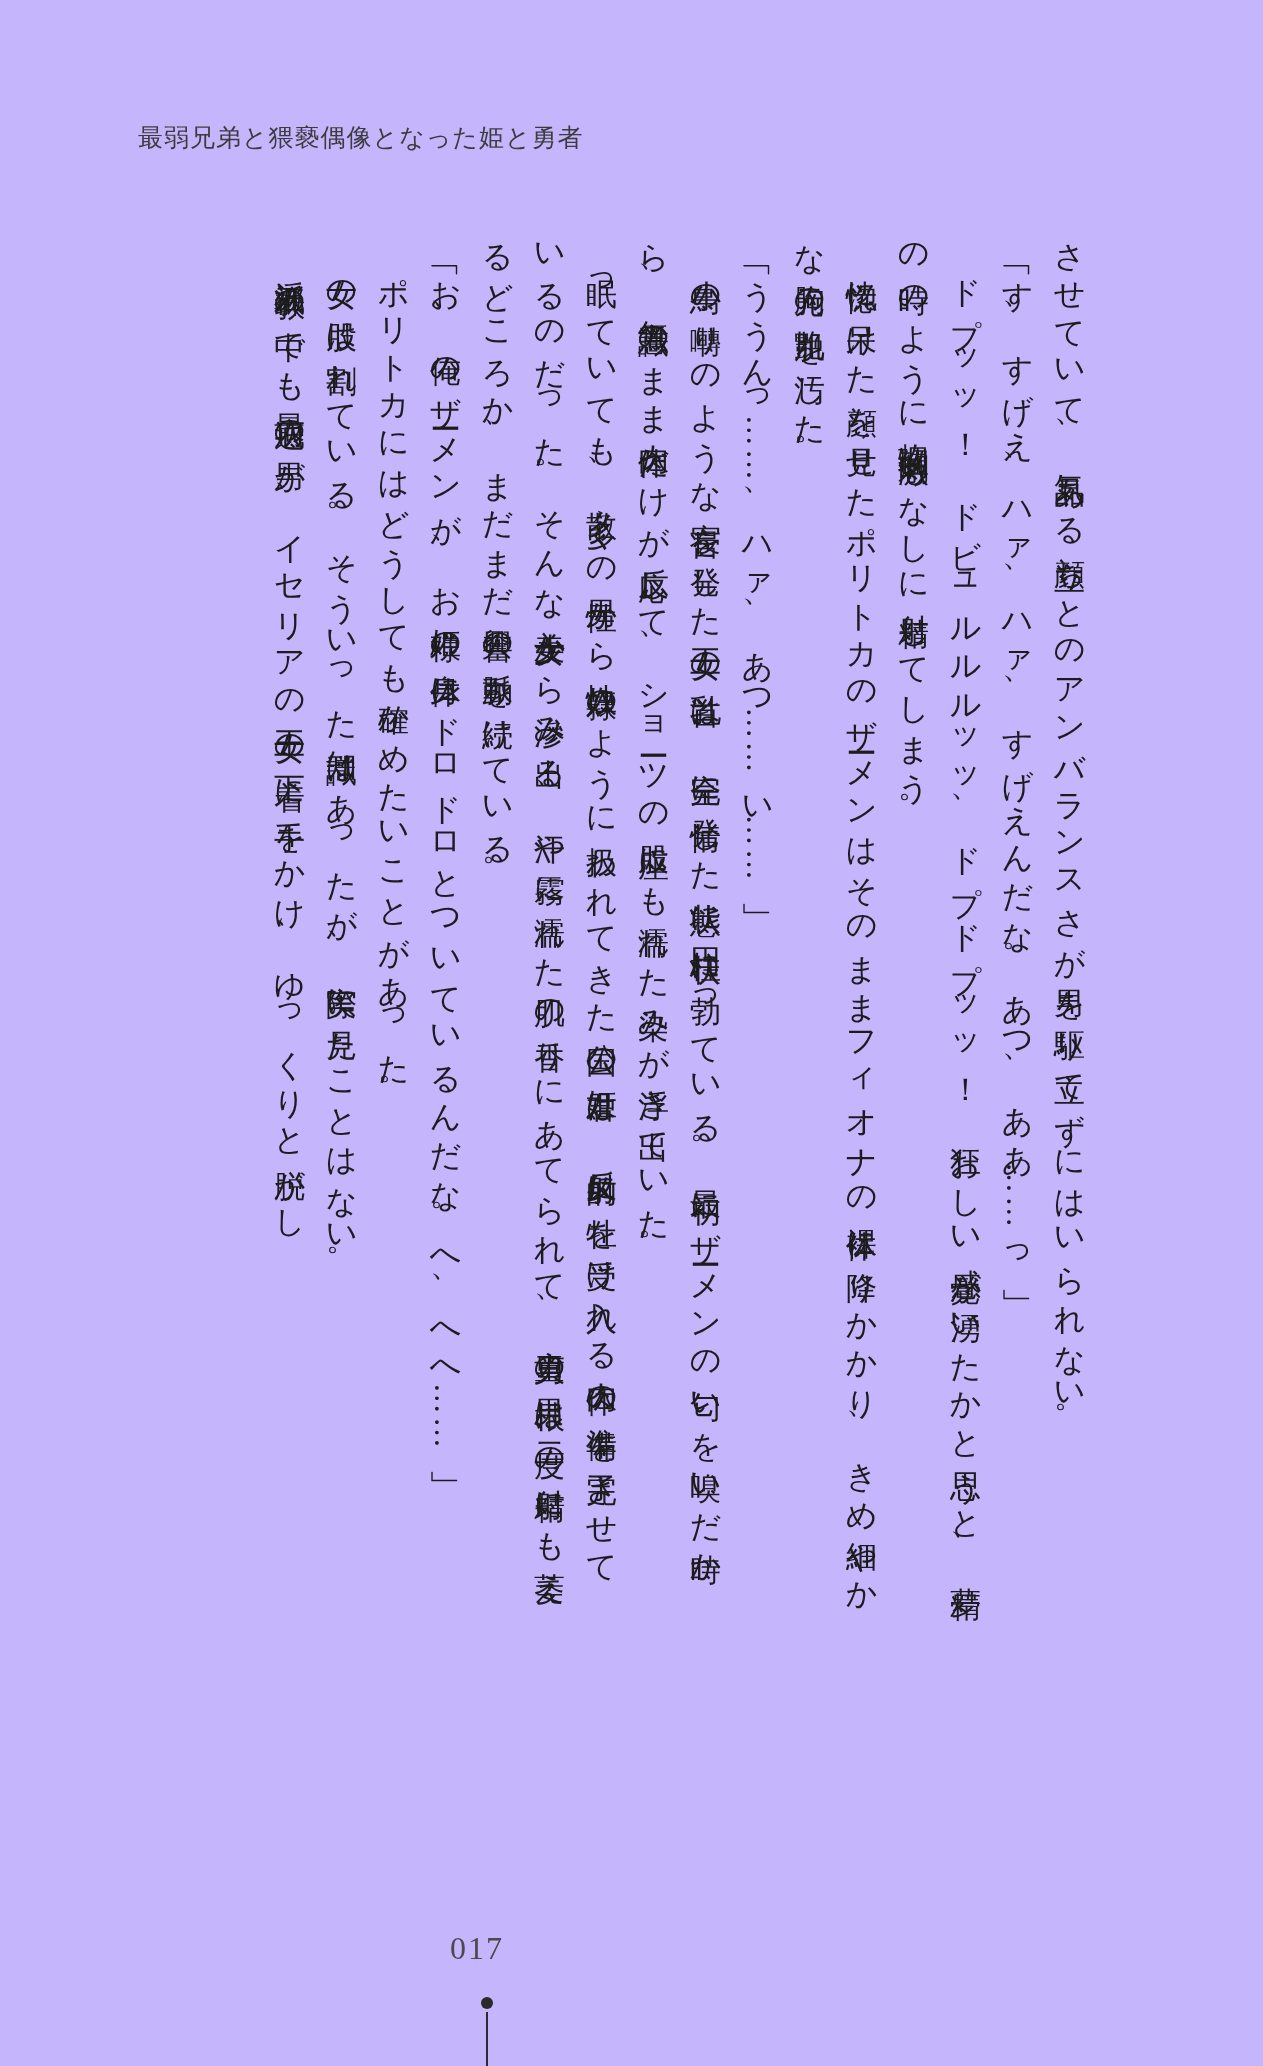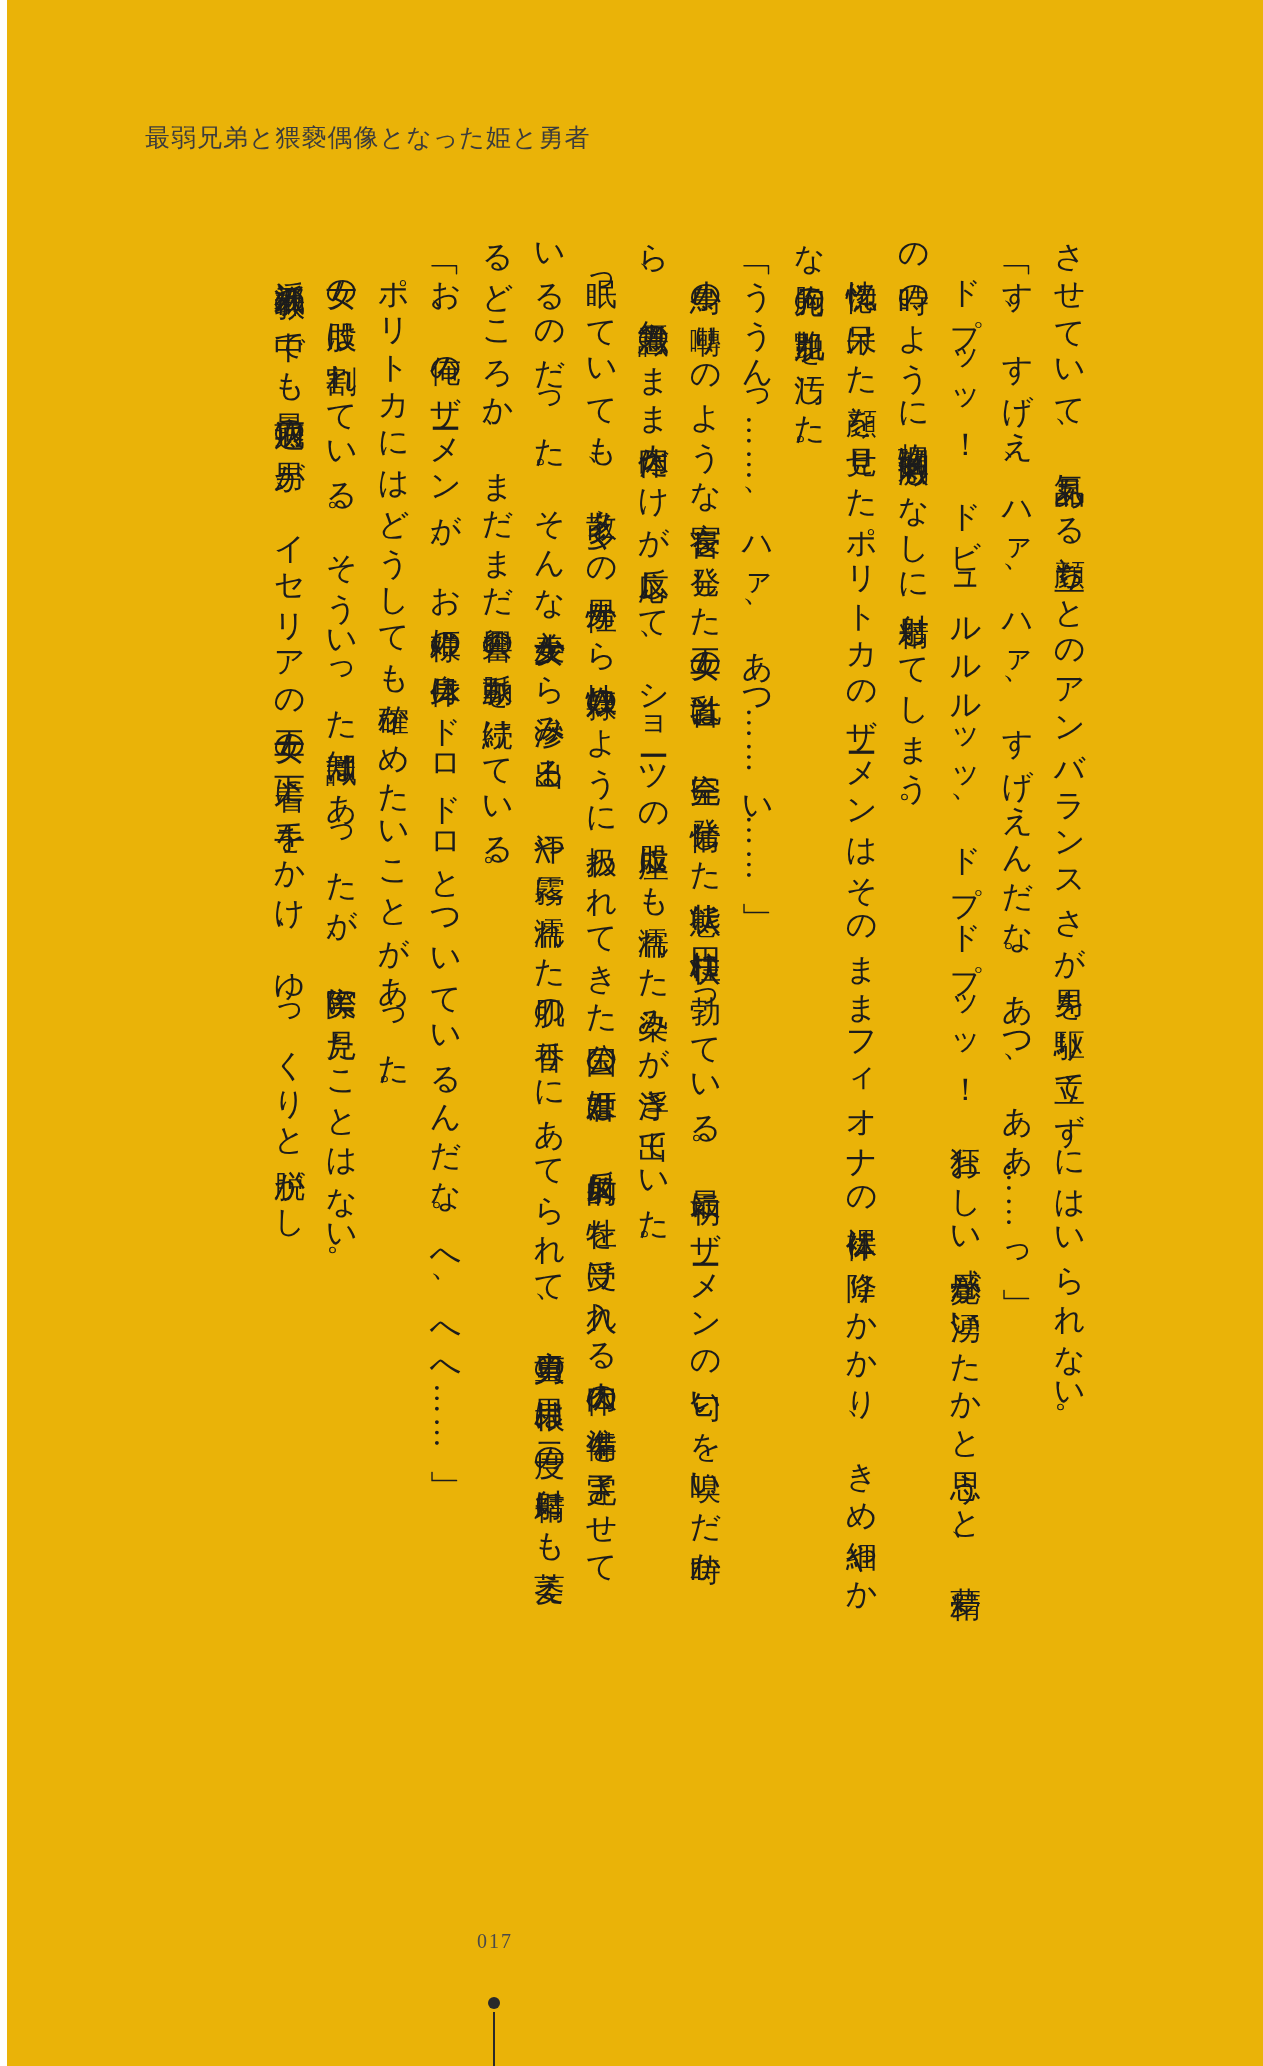--- a/index.html
+++ b/index.html
@@ -1,39 +1,39 @@
 <!DOCTYPE html>
 <html lang="ja"><head>
 <meta charset="utf-8">
 <style>
   html,body{margin:0;padding:0;}
   body{
     width:1263px;height:2066px;position:relative;overflow:hidden;
     background:#ffffff;
     font-family:"Liberation Serif","DejaVu Serif",serif;
   }
-  .page{position:absolute;inset:0;background:#eab308;margin-left:7px;}
+  .page{position:absolute;inset:0;background:#c4b5fd;}
   .running-header{
     position:absolute;left:138px;top:121px;
     font-size:25px;letter-spacing:1px;color:#3c3c3c;
     white-space:nowrap;
   }
   .text-block{
     position:absolute;top:222px;right:168px;
     width:960px;height:1380px;
     writing-mode:vertical-rl;-webkit-writing-mode:vertical-rl;
     text-orientation:mixed;
     font-size:31px;letter-spacing:3.3px;line-height:52px;
     color:#1c1c1c;
   }
   .text-block p{margin:0;padding:0;}
   .text-block p.indent{text-indent:34px;}
   .page-number{
     position:absolute;left:450px;top:1930px;width:76px;
-    text-align:center;font-size:20px;letter-spacing:2px;color:#4a4a4a;
+    text-align:left;font-size:32px;letter-spacing:2px;color:#4a4a4a;
   }
   .fold-dot{
     position:absolute;left:481px;top:1997px;width:12px;height:12px;
     border-radius:50%;background:#2a2a2a;
   }
   .fold-line{
     position:absolute;left:486px;top:2012px;width:2px;height:54px;
     background:#2a2a2a;
   }
 </style>

